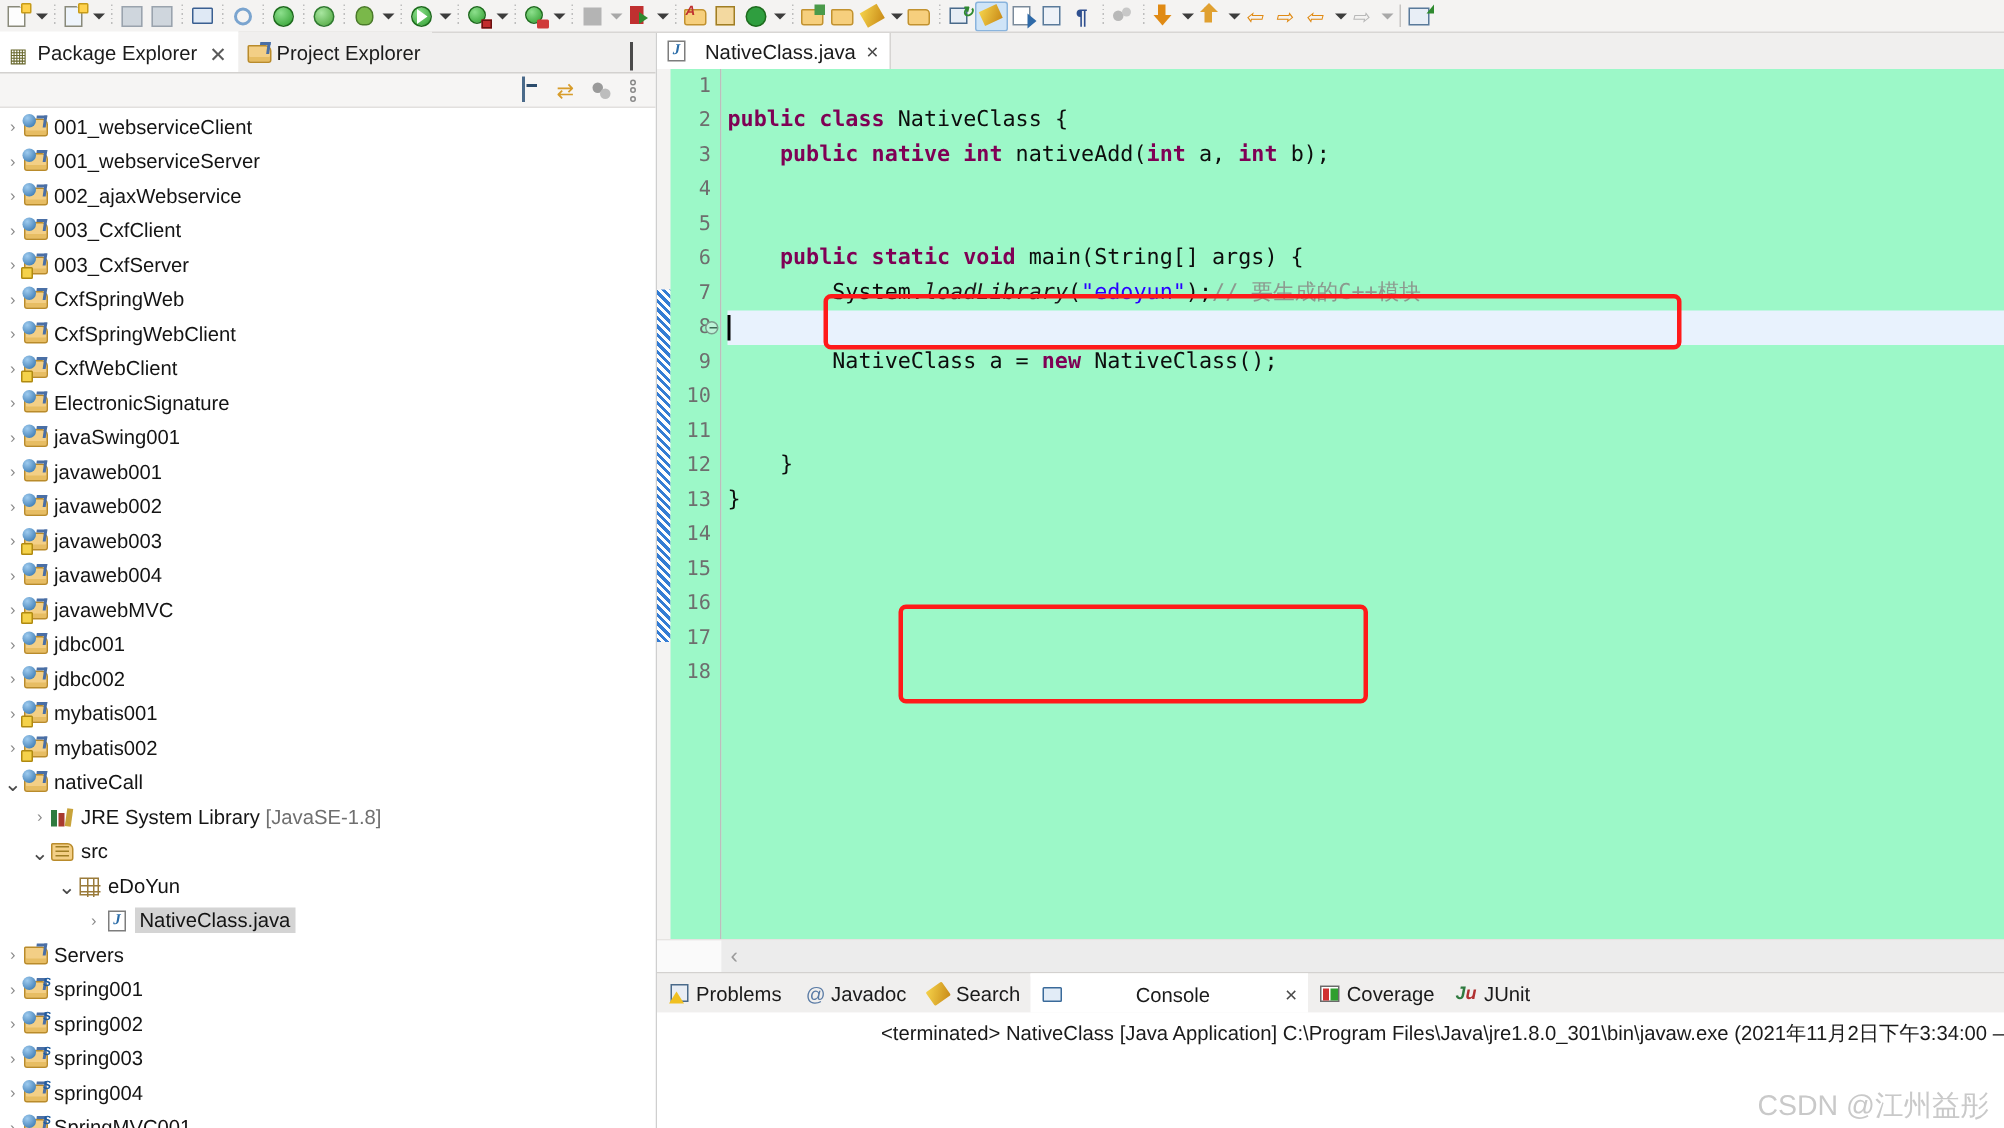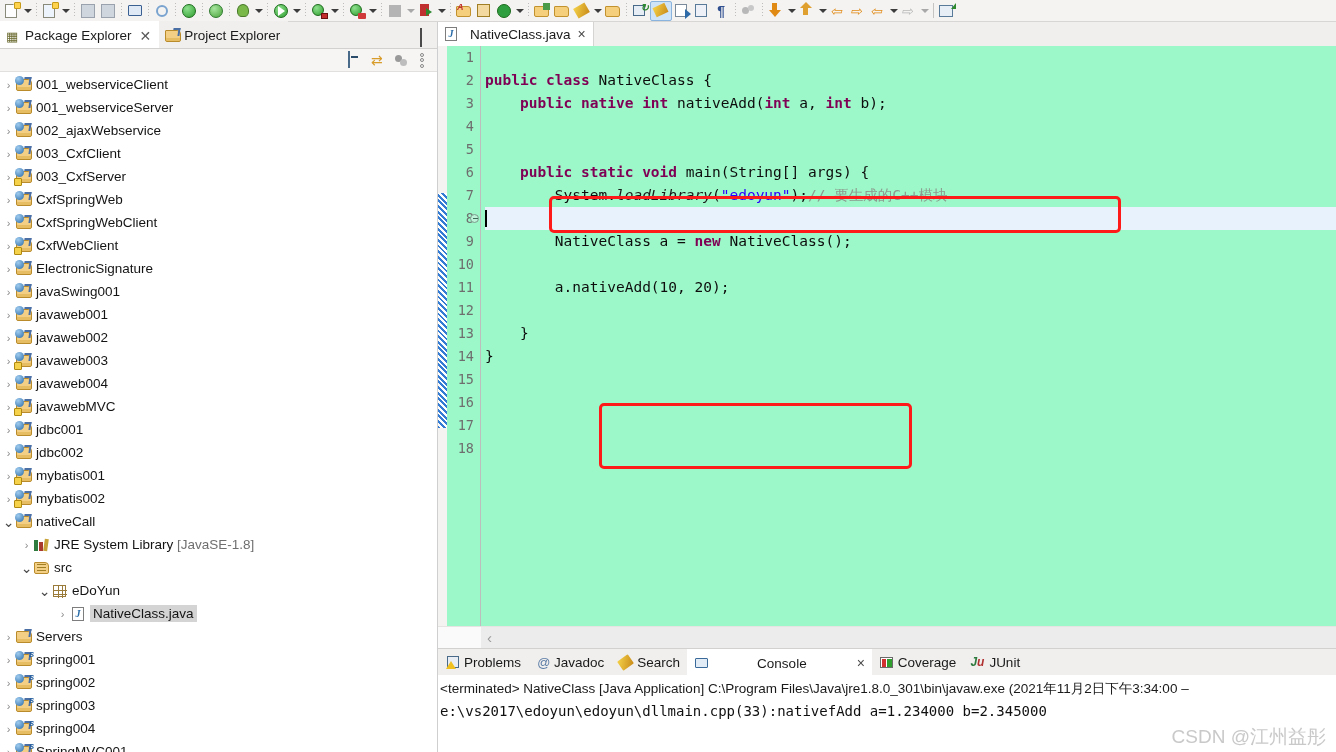--- a/index.html
+++ b/index.html
@@ -193,21 +193,21 @@
   .ctab-ic { width:15px;height:15px; position:relative; display:inline-block;}
   .prob-ic{position:absolute;left:2px;top:1px;width:12px;height:12px;background:#e8edf4;border:1px solid #4a6a8a;}
   .prob-ic::after{content:"";position:absolute;left:-2px;bottom:-2px;width:0;height:0;border-left:5px solid transparent;border-right:5px solid transparent;border-bottom:8px solid #f0c020;}
   .jdoc-ic{position:absolute;left:2px;top:1px;font-size:13px;color:#5a7ba5;line-height:13px;}
   .search-ic{position:absolute;left:1px;top:2px;width:13px;height:11px;background:linear-gradient(135deg,#f5d24a,#c98b18);transform:rotate(-35deg);border-radius:1px;}
   .cons-ic{position:absolute;left:1px;top:2px;width:13px;height:10px;background:#e2ecf7;border:1.4px solid #3a6a9a;border-radius:1px;}
   .cov-ic{position:absolute;left:1px;top:2px;width:13px;height:11px;background:#fff;border:1px solid #6a6a6a;}
   .cov-ic::before{content:"";position:absolute;left:1px;top:1px;width:4px;height:8px;background:#d03030;}
   .cov-ic::after{content:"";position:absolute;left:6px;top:1px;width:5px;height:8px;background:#2f9e2f;}
   .junit-ic{position:absolute;left:0px;top:0px;font-size:12px;font-weight:bold;}
-  #cbody { flex:1; background:#fff; padding:2px 0 0 2px; overflow:hidden; position:relative;}
+  #cbody { flex:1; background:#fff; padding:2px 0 0 2px; overflow:hidden; position:relative;text-align:right;}
   .c-head { font-size:13.5px; color:#1a1a1a; height:23px; line-height:23px; white-space:nowrap;}
   .c-line { font-family:"DejaVu Sans Mono", monospace; font-size:14px; color:#101010; height:23px; line-height:23px; white-space:nowrap;}
   #watermark {
     position:absolute; right:10px; bottom:2px; font-size:19px; color:#c9c9c9;
     font-family:"Liberation Sans", sans-serif; white-space:nowrap;
   }
 </style>
 </head>
 <body>
 
@@ -784,21 +784,20 @@
           <div class="cline"></div>
           <div class="cline"><span class="kw">public class </span><span class="plain">NativeClass {</span></div>
           <div class="cline"><span class="plain">    </span><span class="kw">public native int </span><span class="plain">nativeAdd(</span><span class="kw">int</span><span class="plain"> a, </span><span class="kw">int</span><span class="plain"> b);</span></div>
           <div class="cline"></div>
           <div class="cline"></div>
           <div class="cline"><span class="plain">    </span><span class="kw">public static void </span><span class="plain">main(String[] args) {</span></div>
           <div class="cline"><span class="plain">        System.</span><span class="ital">loadLibrary</span><span class="plain">(</span><span class="str">"edoyun"</span><span class="plain">);</span><span class="cmt">// 要生成的C++模块</span></div>
           <div class="cline caretline"><span class="caret"></span></div>
           <div class="cline"><span class="plain">        NativeClass a = </span><span class="kw">new</span><span class="plain"> NativeClass();</span></div>
           <div class="cline"></div>
-          <div class="cline"><span class="plain">        a.nativeAdd(10, 20);</span></div>
           <div class="cline"></div>
           <div class="cline"><span class="plain">    }</span></div>
           <div class="cline"><span class="plain">}</span></div>
           <div class="cline"></div>
           <div class="redbox" style="left: 68px; top: 150px; width: 572px; height: 37px; border-color: rgb(255, 26, 26);"></div>
           <div class="redbox" style="left: 118px; top: 357px; width: 313px; height: 66px; border-color: rgb(255, 26, 26);"></div>
         </div>
     </div>
 
     <div id="hscroll">
@@ -843,18 +842,17 @@
           </div>
           <div class="ctab">
             <span class="ctab-ic">
               <i class="junit-ic"><span style="color:#2f7a3f">J</span><span style="color:#b03030">u</span></i>
             </span>
             <span>JUnit</span>
           </div>
         </div>
       <div id="cbody">
         <div class="c-head">&lt;terminated&gt; NativeClass [Java Application] C:\Program Files\Java\jre1.8.0_301\bin\javaw.exe (2021年11月2日下午3:34:00 –</div>
-        <div class="c-line">e:\vs2017\edoyun\edoyun\dllmain.cpp(33):nativefAdd a=1.234000 b=2.345000</div>
         <div id="watermark">CSDN @江州益彤</div>
       </div>
     </div>
   </div>
 </div>
 
 </body></html>

